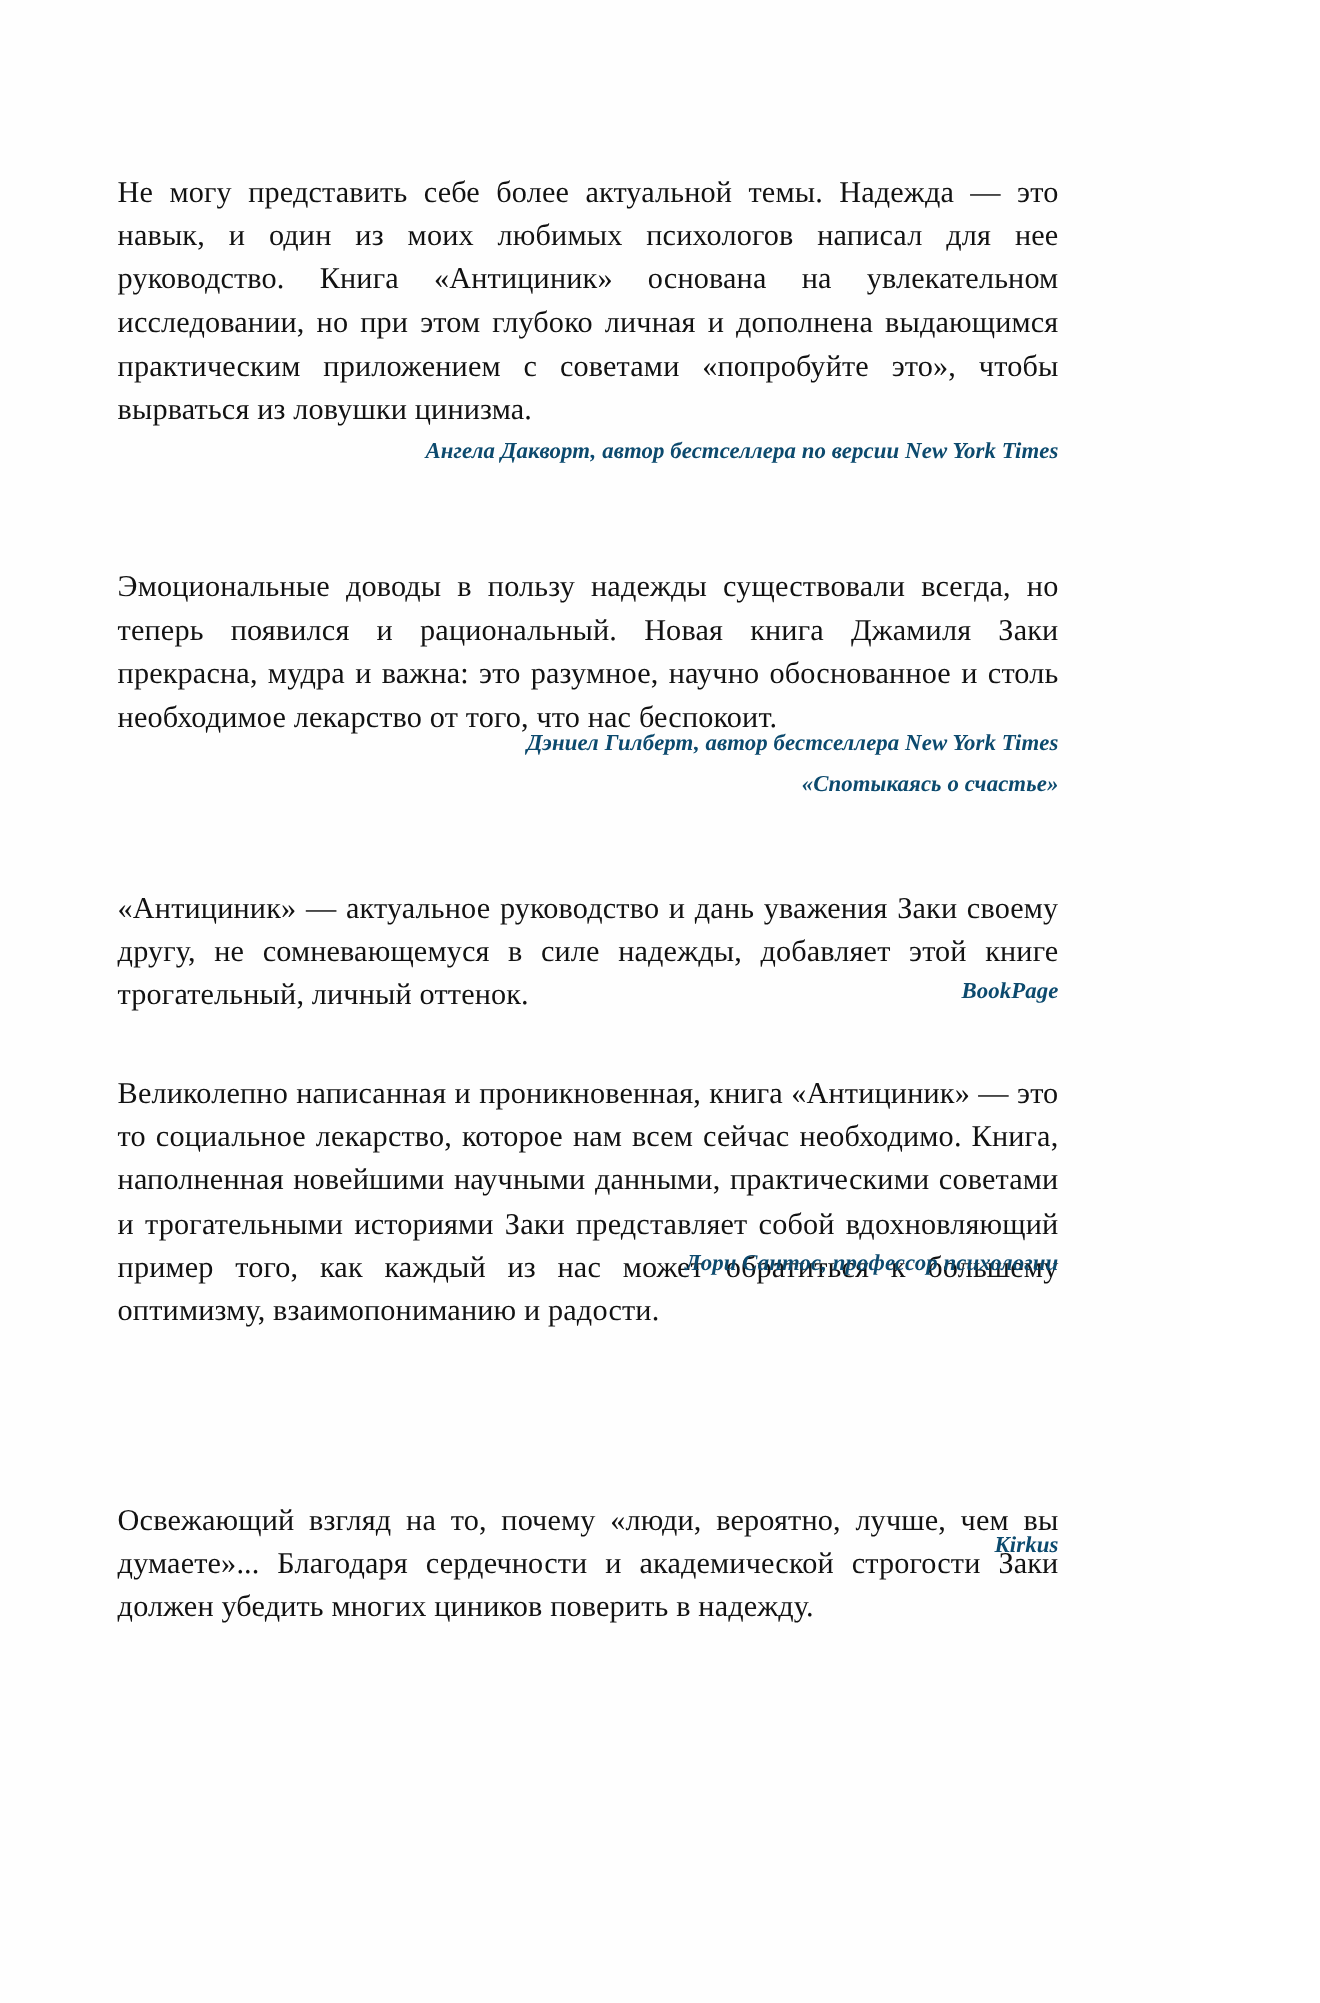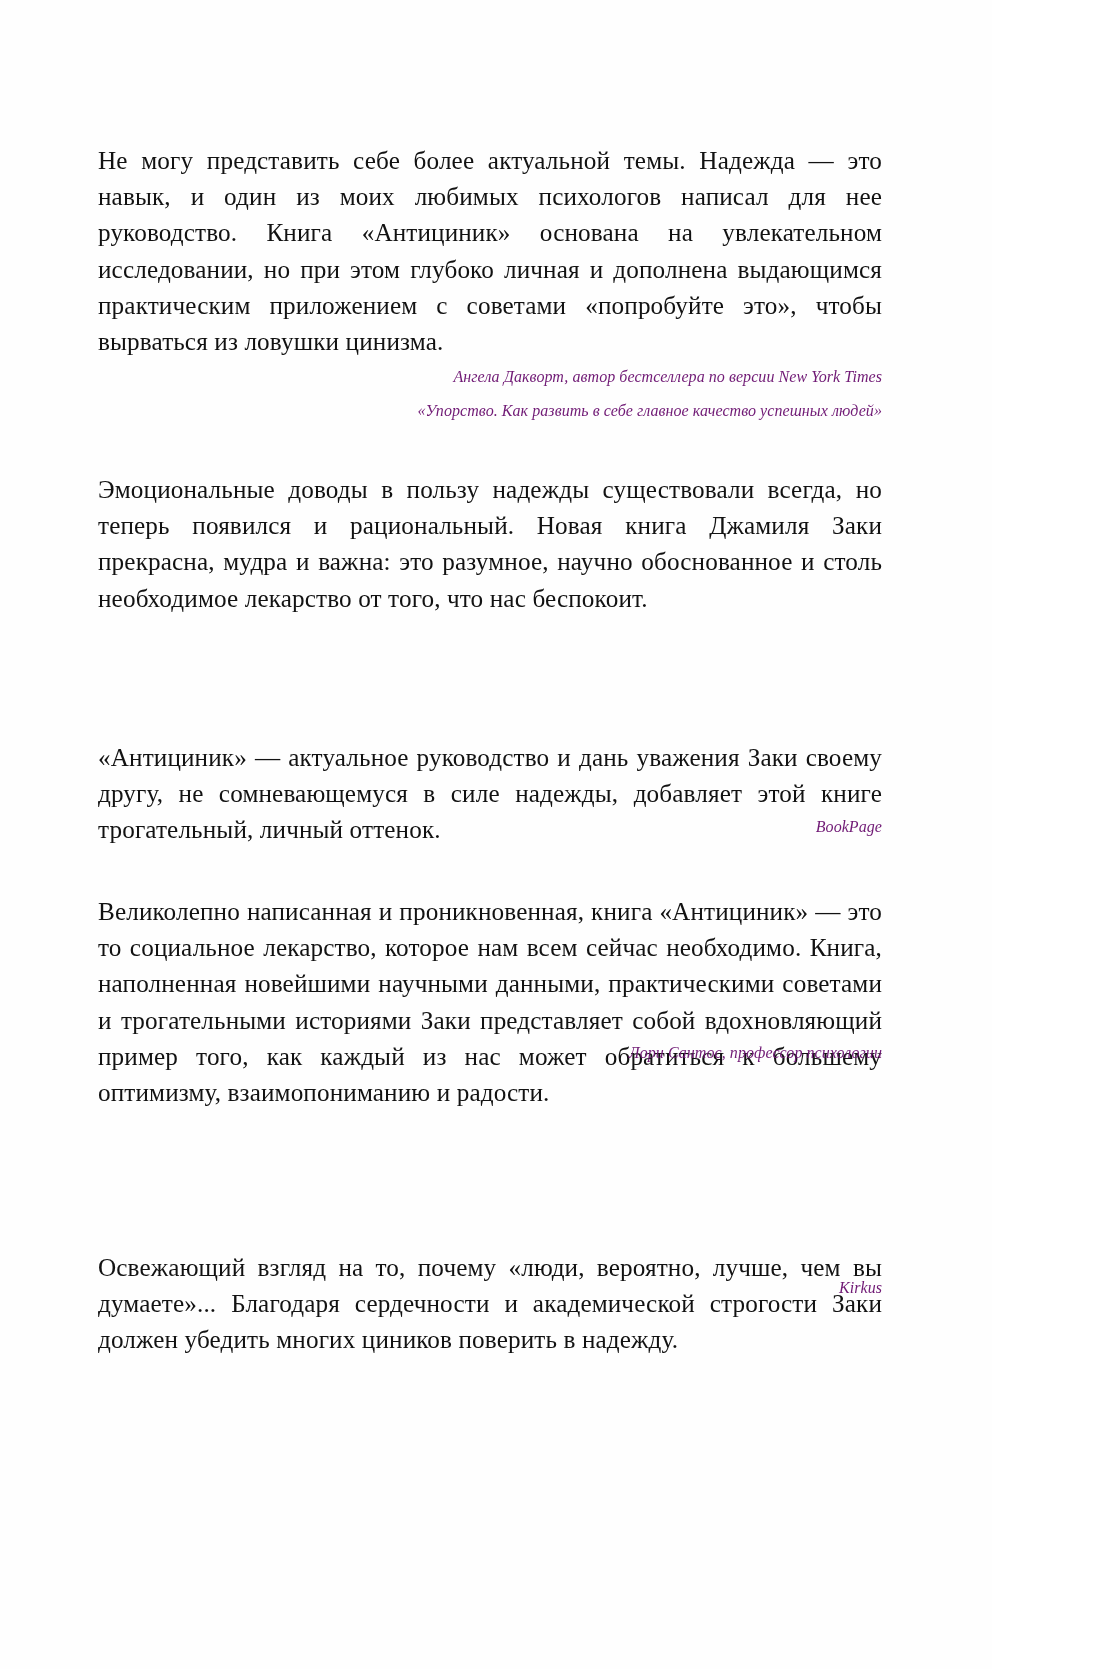--- a/index.html
+++ b/index.html
@@ -35,26 +35,27 @@
     text-justify: inter-word;
     letter-spacing: 0.005em;
     color: #121212;
     margin: 0;
     hyphens: manual;
   }
 
   
   .attribution {
     font-style: italic;
-    font-size: 16px;
+    font-size: 19px;
     line-height: 33.5px;
     text-align: right;
-    color: #701a75;
+    color: #0c4a6e;
     margin: 0;
     letter-spacing: 0.004em;
+    font-weight: bold;
   }
 
   .attr-line {
     display: block;
     white-space: nowrap;
   }
 
   .blurb {
     position: absolute;
     left: 98px;
@@ -77,26 +78,31 @@
 <body>
 
 <div class="page">
 
   <div class="blurb" id="blurb-1">
     <p class="quote-body">Не могу представить себе более актуальной темы. Надежда — это навык, и один из моих любимых психологов написал для нее руководство. Книга «Антициник» основана на увлекательном исследовании, но при этом глубоко личная и дополнена выдающимся практическим приложением с советами «попробуйте это», чтобы вырваться из ловушки цинизма.</p>
   </div>
   <div class="blurb" id="attr-1">
     <p class="attribution">
       <span class="attr-line">Ангела Дакворт, автор бестселлера по версии New York Times</span>
-      <span class="attr-line">«Упорство. Как развить в себе главное качество успешных людей»</span>
     </p>
   </div>
 
   <div class="blurb" id="blurb-2">
     <p class="quote-body">Эмоциональные доводы в пользу надежды существовали всегда, но теперь появился и рациональный. Новая книга Джамиля Заки прекрасна, мудра и важна: это разумное, научно обоснованное и столь необходимое лекарство от того, что нас беспокоит.</p>
+  </div>
+  <div class="blurb" id="attr-2">
+    <p class="attribution">
+      <span class="attr-line">Дэниел Гилберт, автор бестселлера New York Times</span>
+      <span class="attr-line">«Спотыкаясь о счастье»</span>
+    </p>
   </div>
 
   <div class="blurb" id="blurb-3">
     <p class="quote-body">«Антициник» — актуальное руководство и дань уважения Заки своему другу, не сомневающемуся в силе надежды, добавляет этой книге трогательный, личный оттенок.</p>
   </div>
   <div class="blurb" id="attr-3">
     <p class="attribution">
       <span class="attr-line">BookPage</span>
     </p>
   </div>

